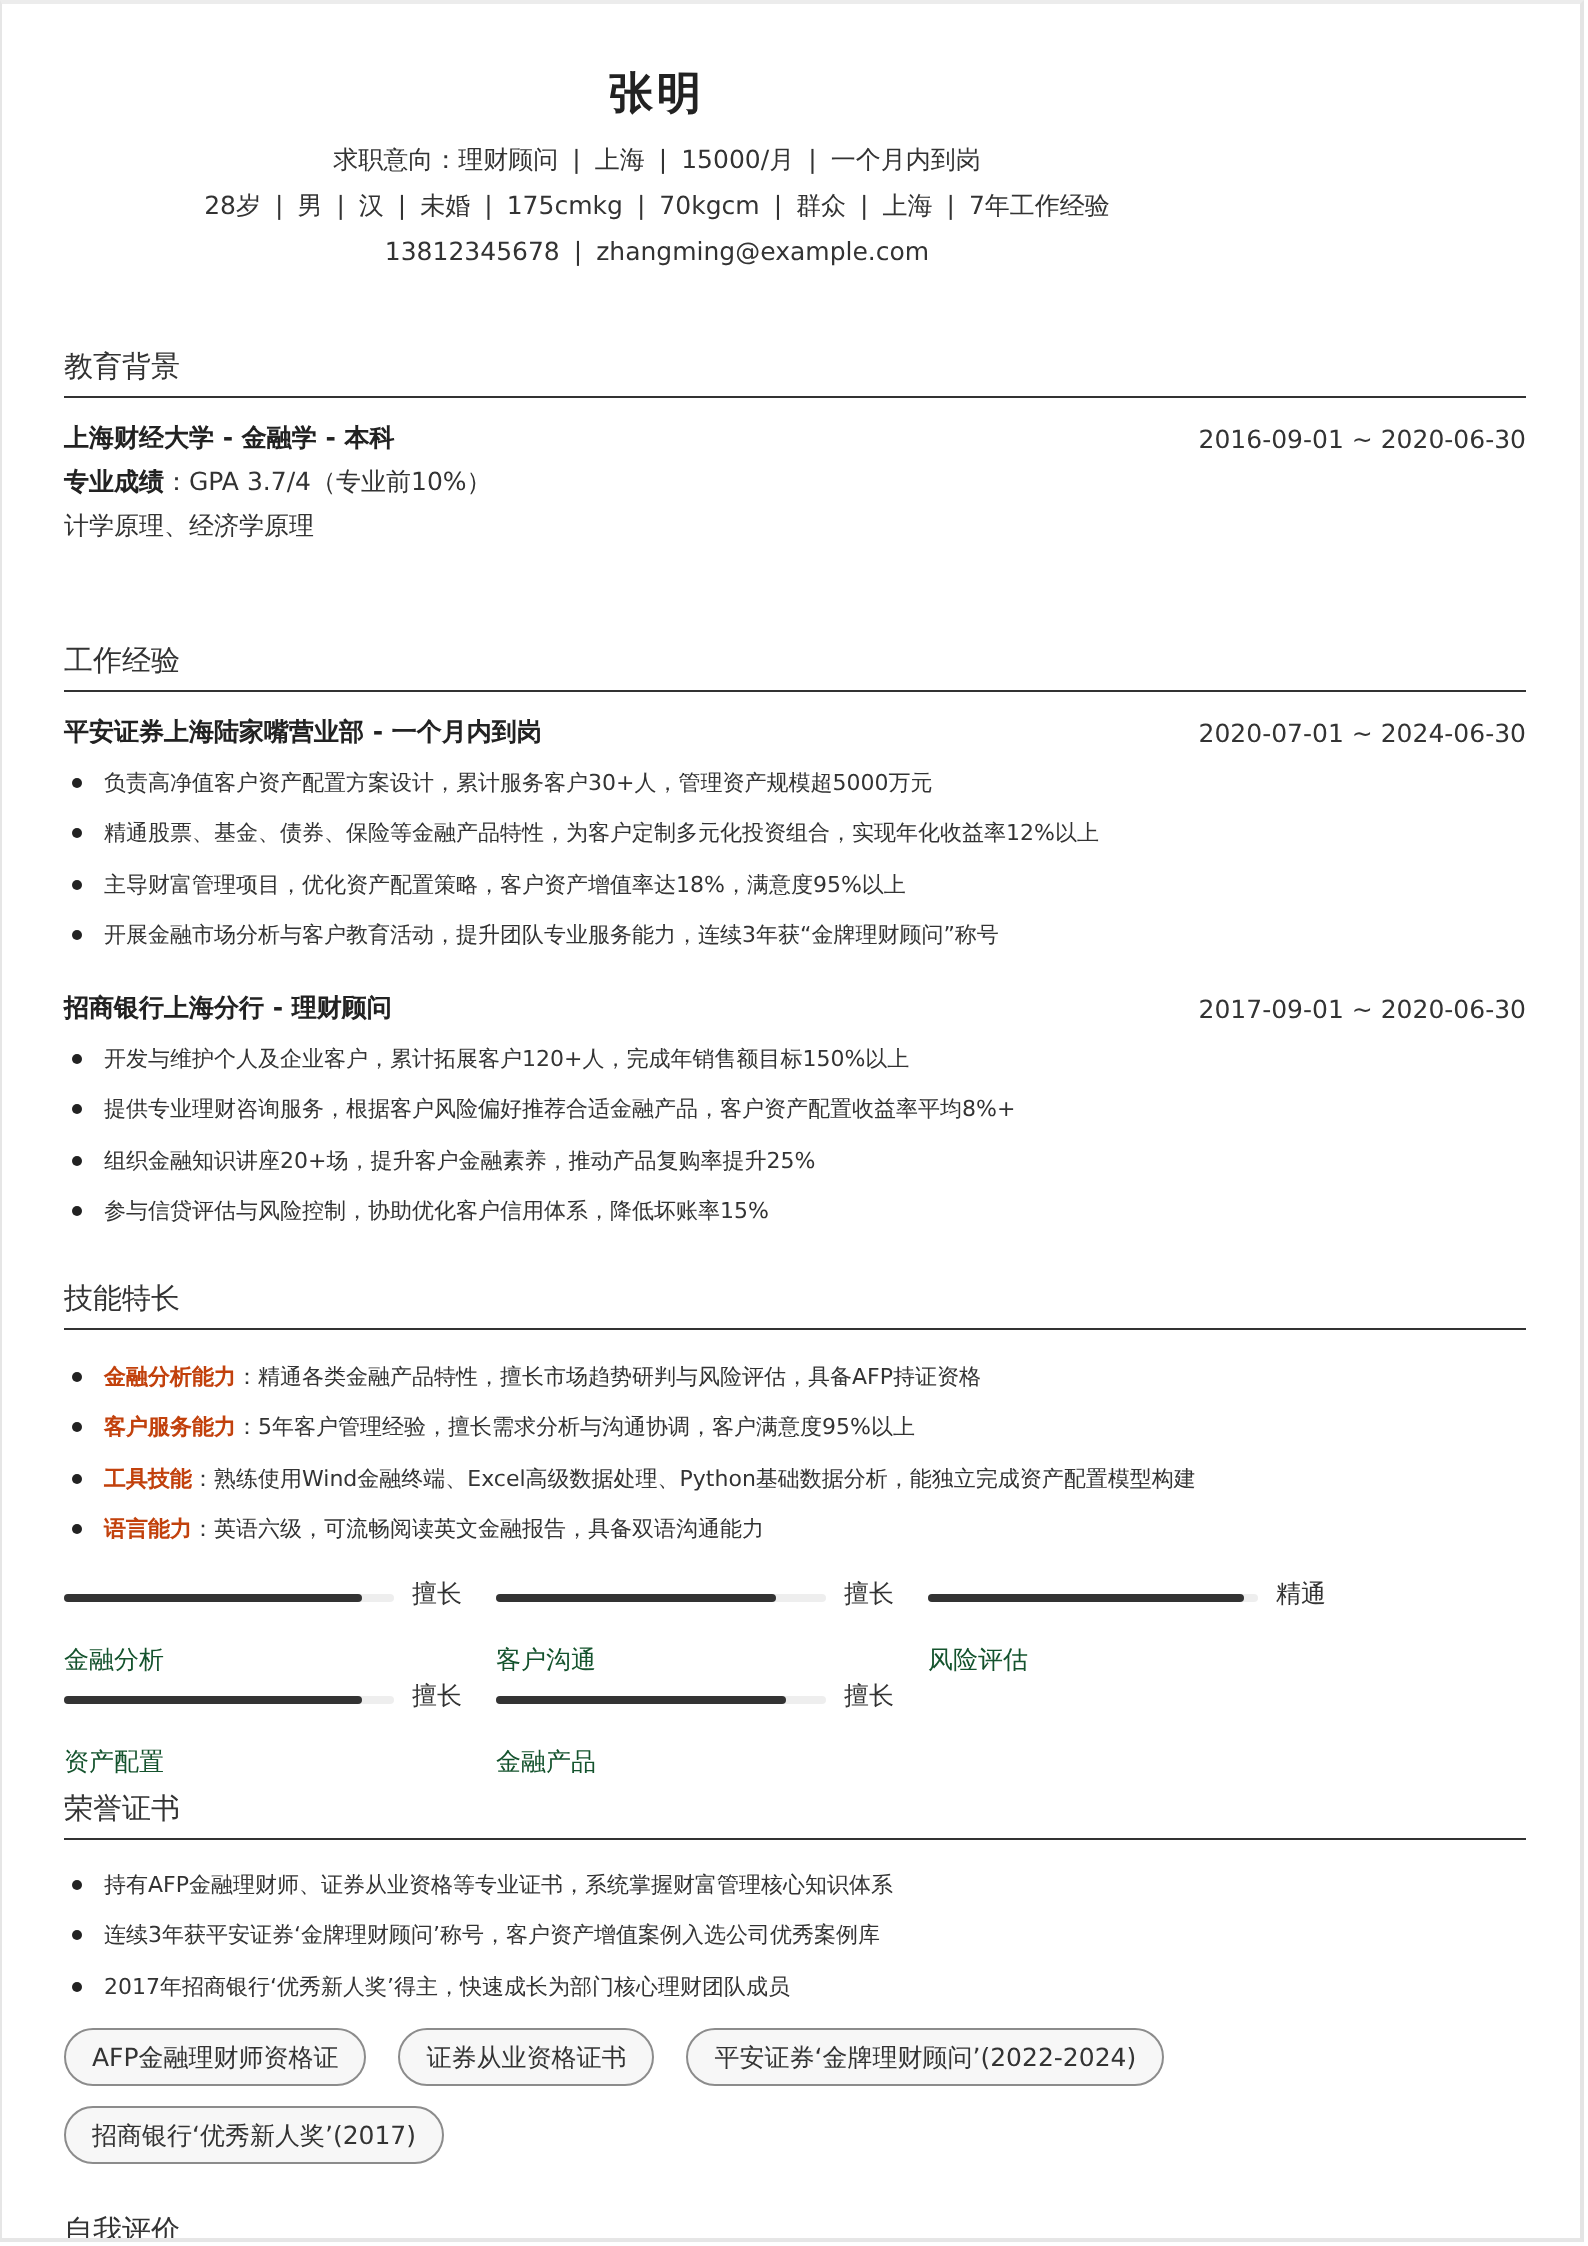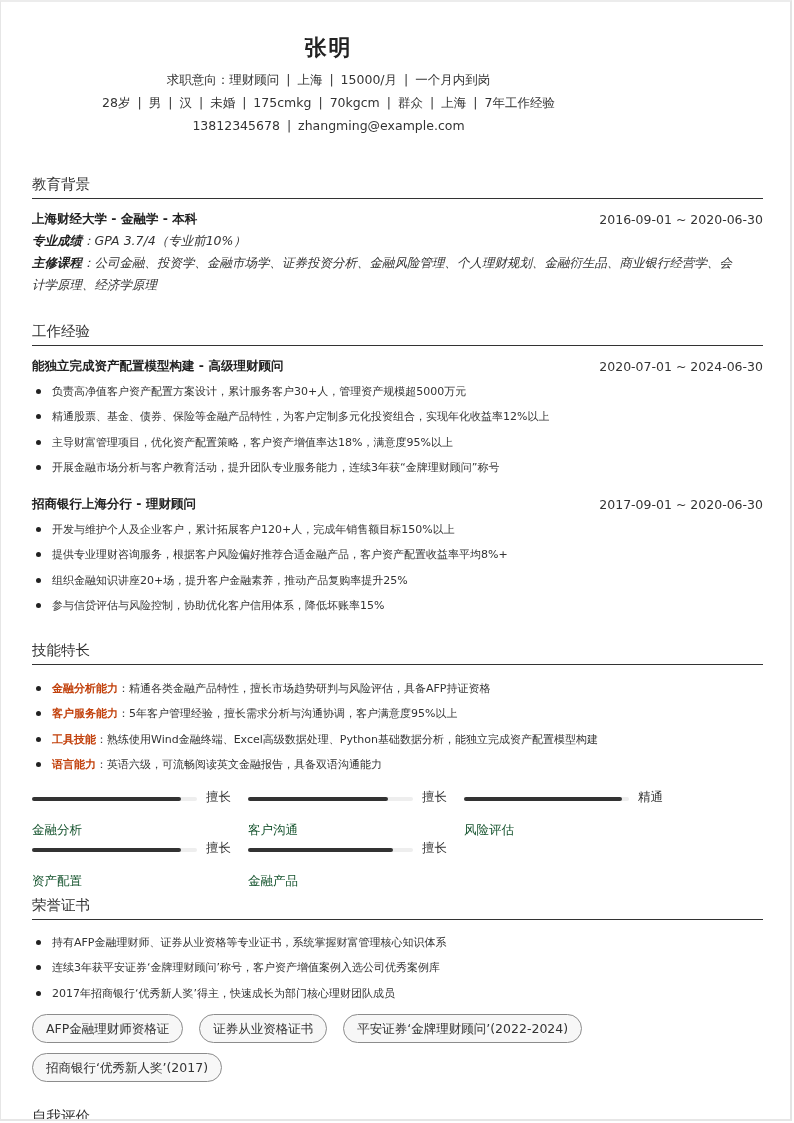--- a/index.html
+++ b/index.html
@@ -24,21 +24,21 @@
   .sep { display: inline-block; color: #333; margin: 0 7px; }
 
   
   .section-title {
     font-size: 14.5px; font-weight: normal; color: #333;
     border-bottom: 1.3px solid #333; padding-bottom: 4px; height: 20px; line-height: 20px;
   }
   .row-head { display: flex; justify-content: space-between; align-items: center; height: 22px; font-size: 12.5px; }
   .row-head .title { font-weight: bold; color: #222; }
   .row-head .date { color: #333; font-size: 12.5px; text-align: center; }
-  .line { font-size: 12.5px; line-height: 22px; color: #333; font-style: italic; }
+  .line { font-size: 12.5px; line-height: 22px; color: #333; }
   .line b { font-weight: bold; color: #222; }
 
   ul.bullets { list-style: none; margin: 0; padding: 0; }
   ul.bullets li { position: relative; padding-left: 20px; font-size: 11px; line-height: 25.3px; color: #333; white-space: nowrap; }
   ul.bullets li::before { content: ""; position: absolute; left: 4px; top: 10px; width: 5px; height: 5px; border-radius: 50%; background: #222; }
   ul.bullets li b { font-weight: bold; color: #c2410c; }
 
   
   .skill { position: absolute; width: 216px; height: 50px; }
   .skill .track { position: absolute; left: 0; top: 5px; height: 4px; background: #eeeeee; border-radius: 2px; }
@@ -74,30 +74,29 @@
     </div>
 
     <div style="position:absolute; top:172px; left:0; width:731px;">
       <div class="section-title">教育背景</div>
       <div style="margin-top:9px;">
         <div class="row-head">
           <span class="title">上海财经大学 - 金融学 - 本科</span>
           <span class="date">2016-09-01 ~ 2020-06-30</span>
         </div>
         <div class="line"><b>专业成绩</b><span>：GPA 3.7/4（专业前10%）</span></div>
-        <div class="line"><b>主修课程</b><span>：公司金融、投资学、金融市场学、证券投资分析、金融风险管理、个人理财规划、金融衍生品、商业银行经营学、会</span></div>
         <div class="line">计学原理、经济学原理</div>
       </div>
     </div>
 
     <div style="position:absolute; top:319px; left:0; width:731px;">
       <div class="section-title">工作经验</div>
       <div style="margin-top:9px;">
         <div class="row-head">
-          <span class="title">能独立完成资产配置模型构建 - 高级理财顾问</span>
+          <span class="title">平安证券上海陆家嘴营业部 - 一个月内到岗</span>
           <span class="date">2020-07-01 ~ 2024-06-30</span>
         </div>
         <ul class="bullets" style="margin-top:2px;">
           <li>负责高净值客户资产配置方案设计，累计服务客户30+人，管理资产规模超5000万元</li>
           <li>精通股票、基金、债券、保险等金融产品特性，为客户定制多元化投资组合，实现年化收益率12%以上</li>
           <li>主导财富管理项目，优化资产配置策略，客户资产增值率达18%，满意度95%以上</li>
           <li>开展金融市场分析与客户教育活动，提升团队专业服务能力，连续3年获“金牌理财顾问”称号</li>
         </ul>
       </div>
       <div style="position:absolute; top:172px; left:0; width:731px;">

